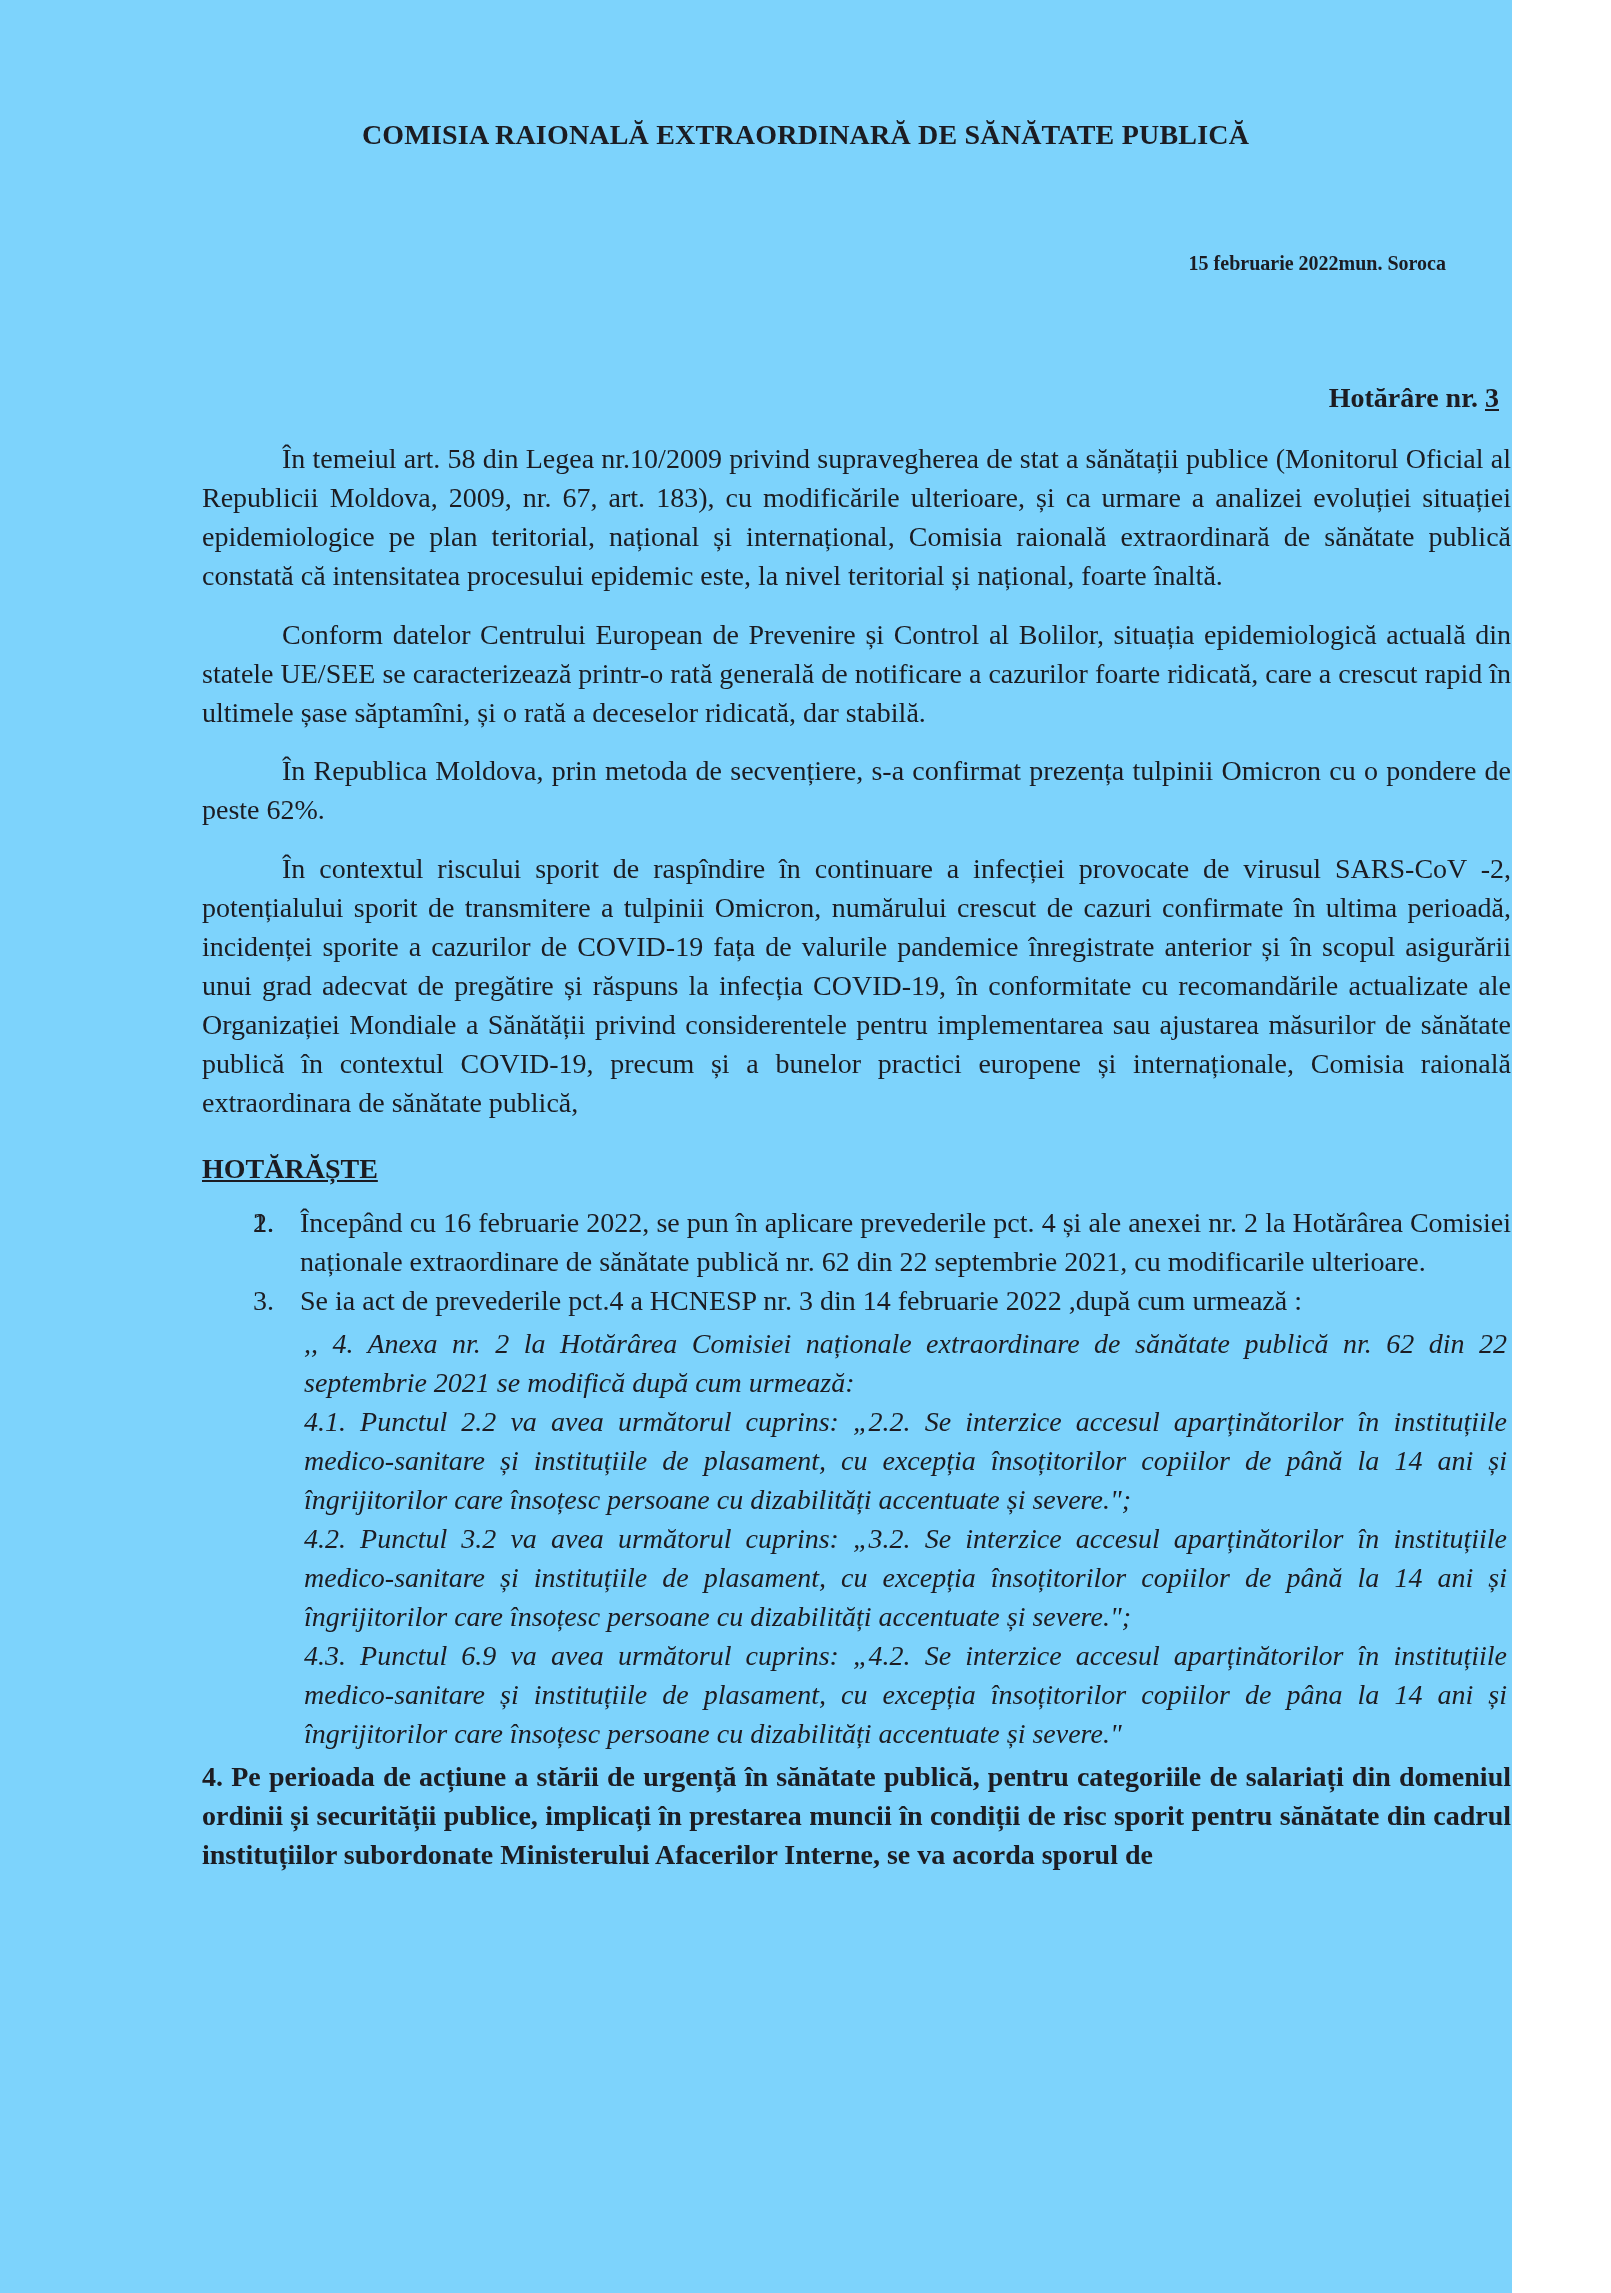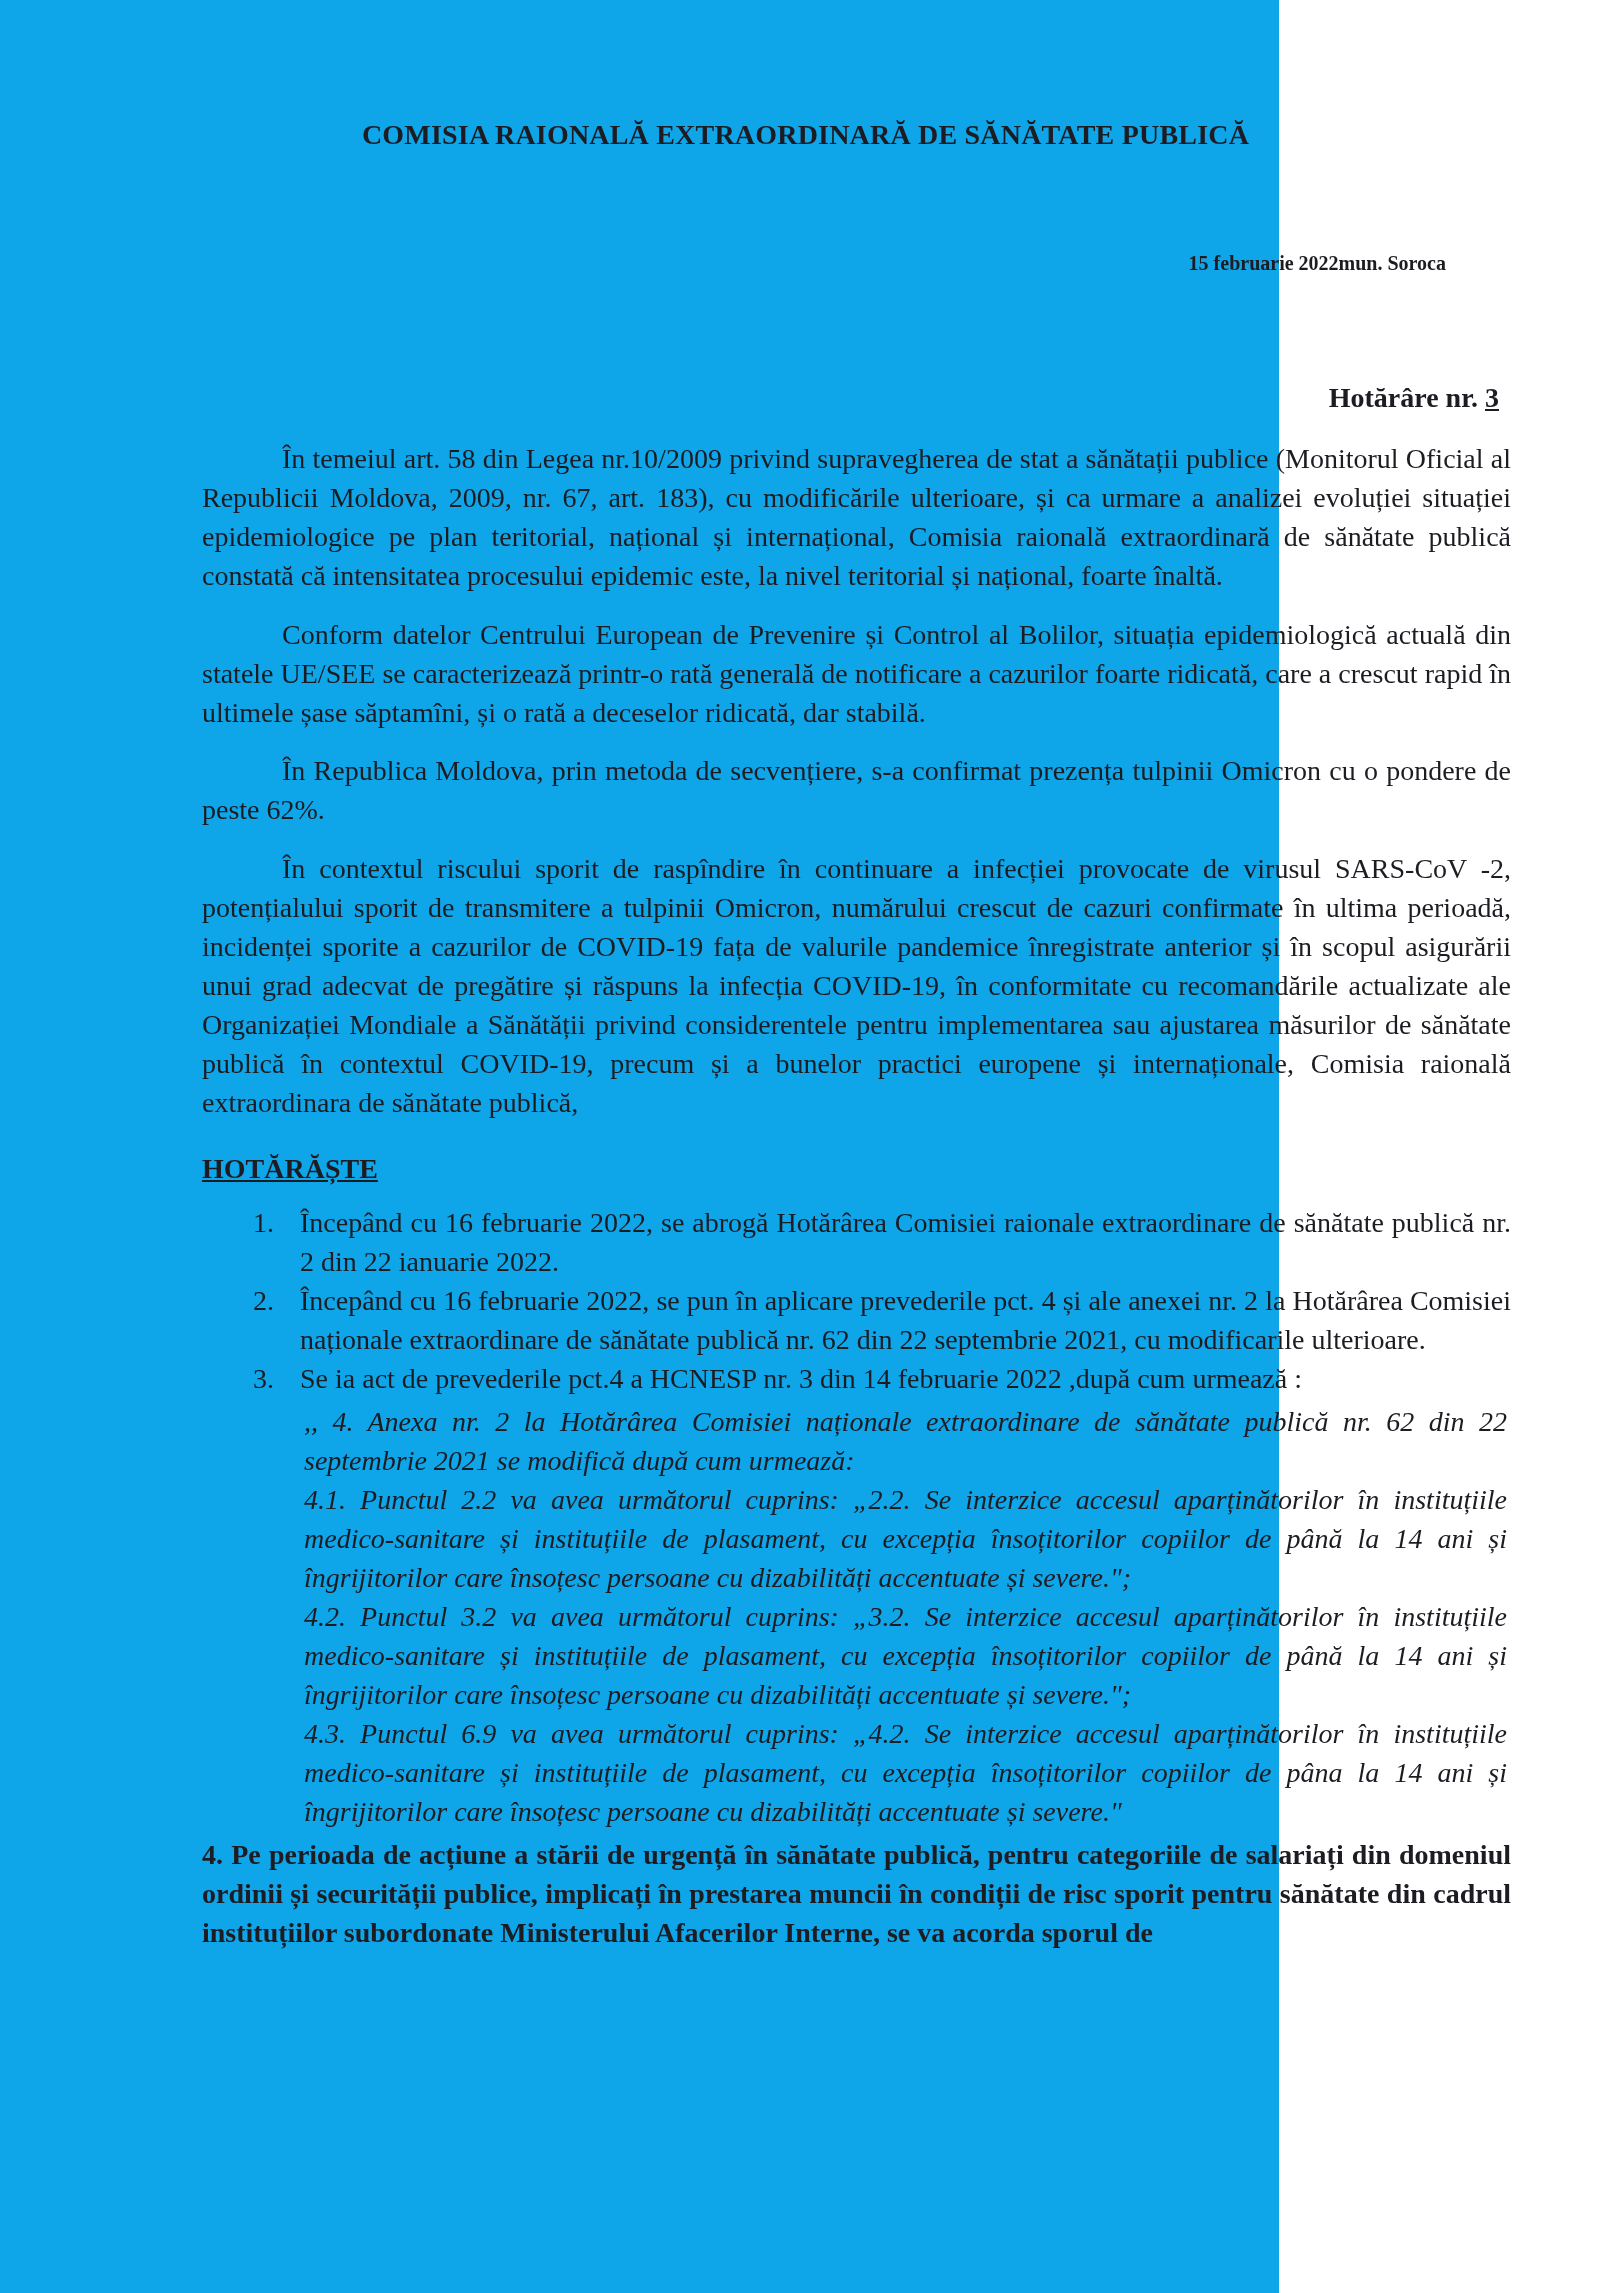--- a/index.html
+++ b/index.html
@@ -1,21 +1,21 @@
 <!DOCTYPE html>
 <html><head>
   <meta charset="utf-8">
   <style>
     html, body { margin: 0; padding: 0; background: #ffffff; }
     body {
       width: 1611px; height: 2294px; position: relative; overflow: hidden;
       font-family: "Liberation Serif", "DejaVu Serif", serif;
       color: #1c1c22;
     }
-    .page { position: absolute; left: 0; top: 0; width: 1279px; height: 2294px; background: #0ea5e9; }
+    .page { position: absolute; left: 0; top: 0; width: 1512px; height: 2294px; background: #7dd3fc; }
     .commission-title {
       position: absolute; top: 119px; left: 0; width: 1611px; text-align: center;
       font-weight: bold; font-size: 28px; letter-spacing: 0.2px;
     }
     .date-line {
       position: absolute; top: 252px; left: 232px; width: 1214px;
       font-weight: bold; font-size: 20px;
       display: flex; justify-content: flex-end;
     }
     .decision-title {
@@ -59,21 +59,20 @@
     <p>În temeiul art. 58 din Legea nr.10/2009 privind supravegherea de stat a sănătații publice (Monitorul Oficial al Republicii Moldova, 2009, nr. 67, art. 183), cu modificările ulterioare, și ca urmare a analizei evoluției situației epidemiologice pe plan teritorial, național și internațional, Comisia raională extraordinară de sănătate publică constată că intensitatea procesului epidemic este, la nivel teritorial și  național, foarte înaltă.</p>
     <p>Conform datelor Centrului European de Prevenire și Control al Bolilor, situația epidemiologică actuală din statele UE/SEE se caracterizează printr-o rată generală de notificare a cazurilor foarte ridicată, care a crescut rapid în ultimele șase săptamîni, și o rată a deceselor ridicată, dar stabilă.</p>
     <p>În Republica Moldova, prin metoda de secvențiere, s-a confirmat prezența tulpinii Omicron cu o pondere de peste 62%.</p>
     <p>În contextul riscului sporit de raspîndire în continuare a infecției provocate de virusul SARS-CoV -2, potențialului sporit de transmitere a tulpinii Omicron, numărului crescut de cazuri confirmate în ultima perioadă, incidenței sporite a cazurilor de COVID-19 fața de valurile pandemice înregistrate anterior și în scopul asigurării unui grad adecvat de pregătire și răspuns la infecția COVID-19, în conformitate cu recomandările actualizate ale Organizației Mondiale a Sănătății privind considerentele pentru implementarea sau ajustarea măsurilor de sănătate publică în contextul COVID-19, precum și a bunelor practici europene și internaționale, Comisia raională extraordinara de sănătate publică,</p>
 
     <div class="decides">HOTĂRĂȘTE</div>
 
     <ol class="list">
       <li class="list-item">
         <span class="list-num">1.</span>
-        <span>Începând cu 16 februarie 2022, se abrogă Hotărârea Comisiei raionale extraordinare de sănătate publică nr. 2 din 22 ianuarie 2022.</span>
       </li>
       <li class="list-item">
         <span class="list-num">2.</span>
         <span>Începând cu 16 februarie 2022, se pun în aplicare prevederile pct. 4 și ale anexei nr. 2 la Hotărârea Comisiei naționale extraordinare de sănătate publică nr. 62 din 22 septembrie 2021, cu modificarile ulterioare.</span>
       </li>
       <li class="list-item">
         <span class="list-num">3.</span>
         <span>Se ia act de prevederile pct.4 a HCNESP nr. 3 din 14 februarie 2022 ,după cum urmează :</span>
         <div class="quote">
           <span class="quote-line">,, 4. Anexa nr. 2 la Hotărârea Comisiei naționale extraordinare de sănătate publică nr. 62 din 22 septembrie 2021 se modifică după cum urmează:</span>

